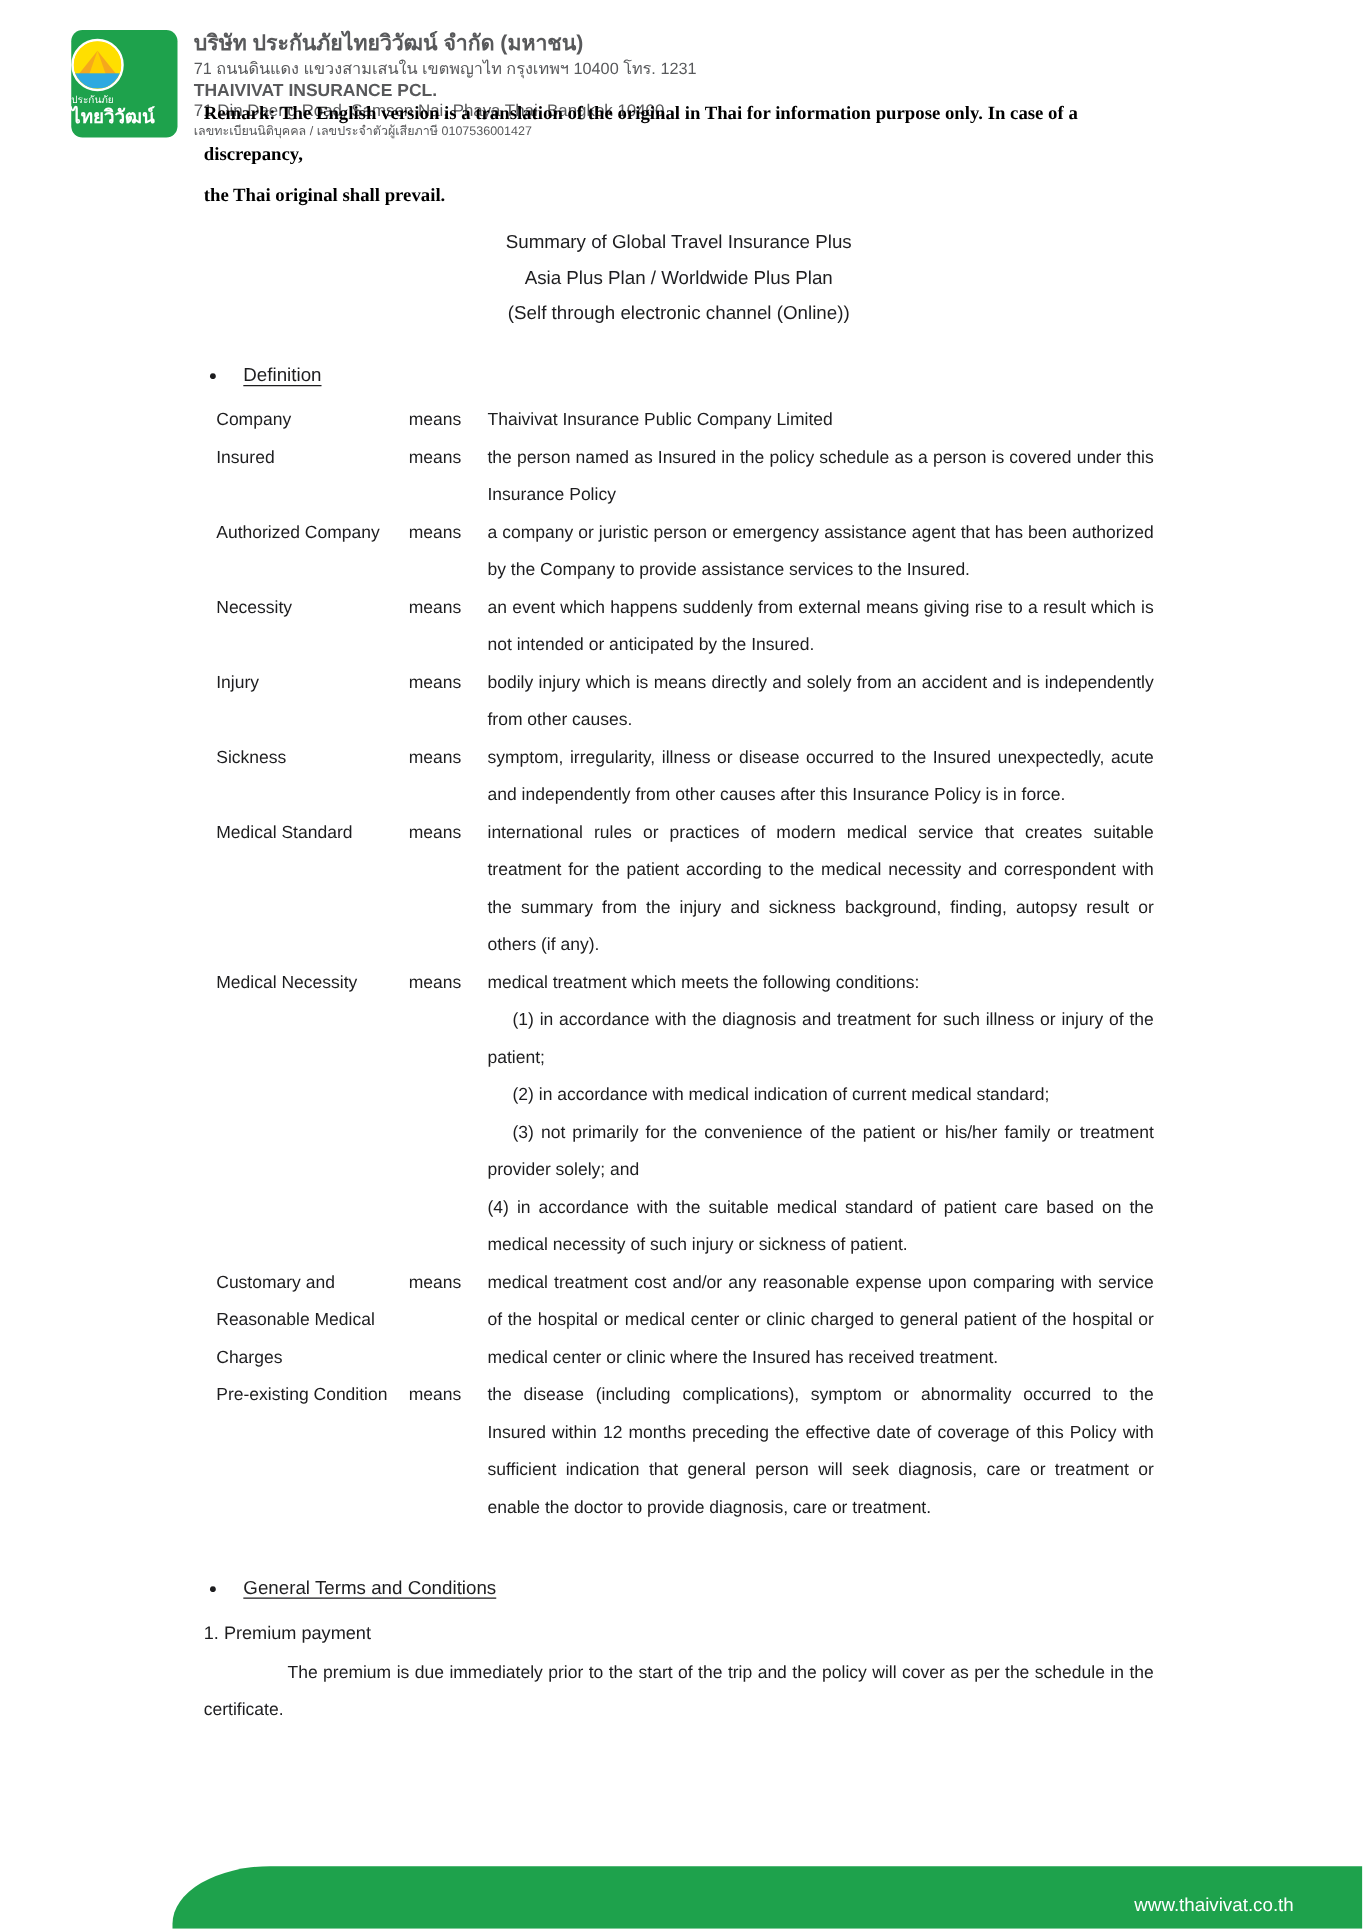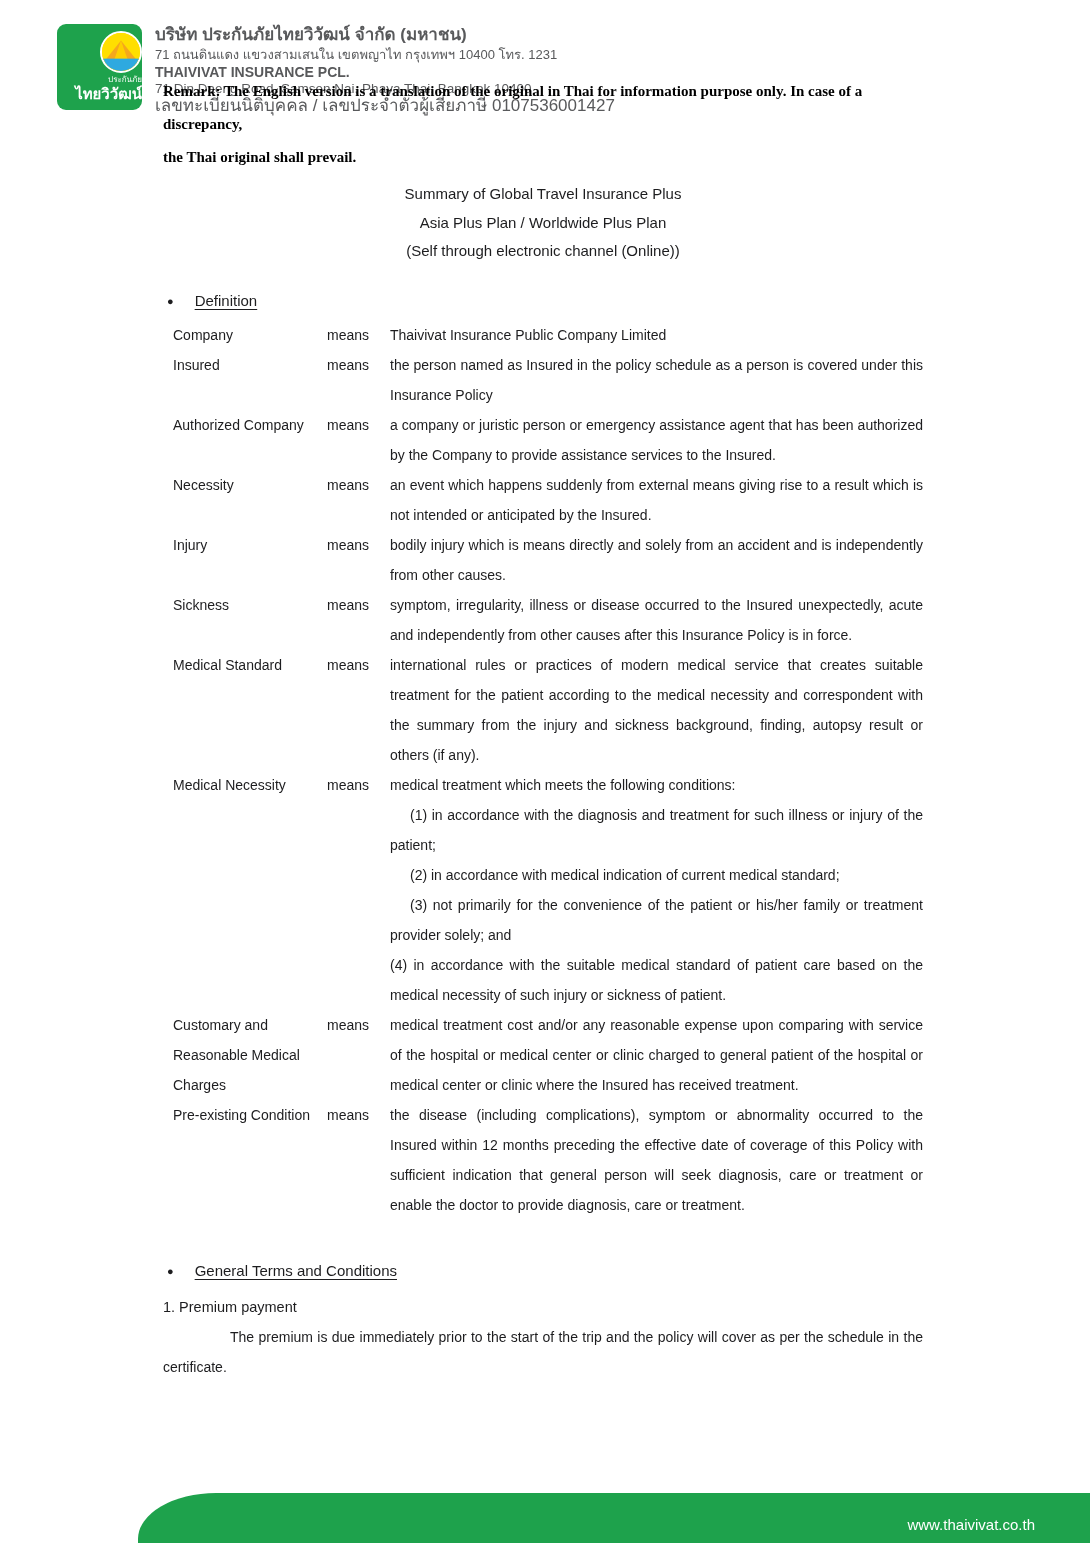--- a/index.html
+++ b/index.html
@@ -20,37 +20,37 @@
     color:var(--body-black);
     overflow:hidden;
   }
 
   
   .logo{
     position:absolute;left:57px;top:24px;
     width:85px;height:86px;
     background:var(--brand-green);
     border-radius:9px;
-    display:flex;flex-direction:column;align-items:flex-end;
+    display:flex;flex-direction:column;align-items:flex-start;
   }
   .logo-emblem{margin-top:7px;width:42px;height:42px;border-radius:50%;
     border:2px solid #ffffff;overflow:hidden;background:var(--logo-yellow);}
   .logo-emblem svg{display:block;width:100%;height:100%;}
   .logo-small{color:#fff;font-size:8px;line-height:10px;margin-top:2px;}
   .logo-large{color:#fff;font-size:15px;font-weight:bold;line-height:18px;}
 
   .header-text{
     position:absolute;left:155px;top:24px;width:560px;
     color:var(--header-gray);
   }
   .ht-company-thai{font-size:17px;font-weight:bold;line-height:21px;}
   .ht-addr-thai{font-size:13px;line-height:17px;margin-top:1px;}
   .ht-company-en{font-size:14px;font-weight:bold;line-height:17px;margin-top:1px;}
   .ht-addr-en{font-size:13.5px;line-height:16px;}
-  .ht-reg{font-size:17px;line-height:16px;margin-top:1px;}
+  .ht-reg{font-size:10px;line-height:16px;margin-top:1px;}
 
   
   .main{
     position:absolute;left:163px;top:0;width:760px;
     padding-top:75px;
   }
   .remark{
     font-family:"Liberation Serif","DejaVu Serif",serif;
     font-weight:bold;color:#000;
     font-size:15px;line-height:33px;

